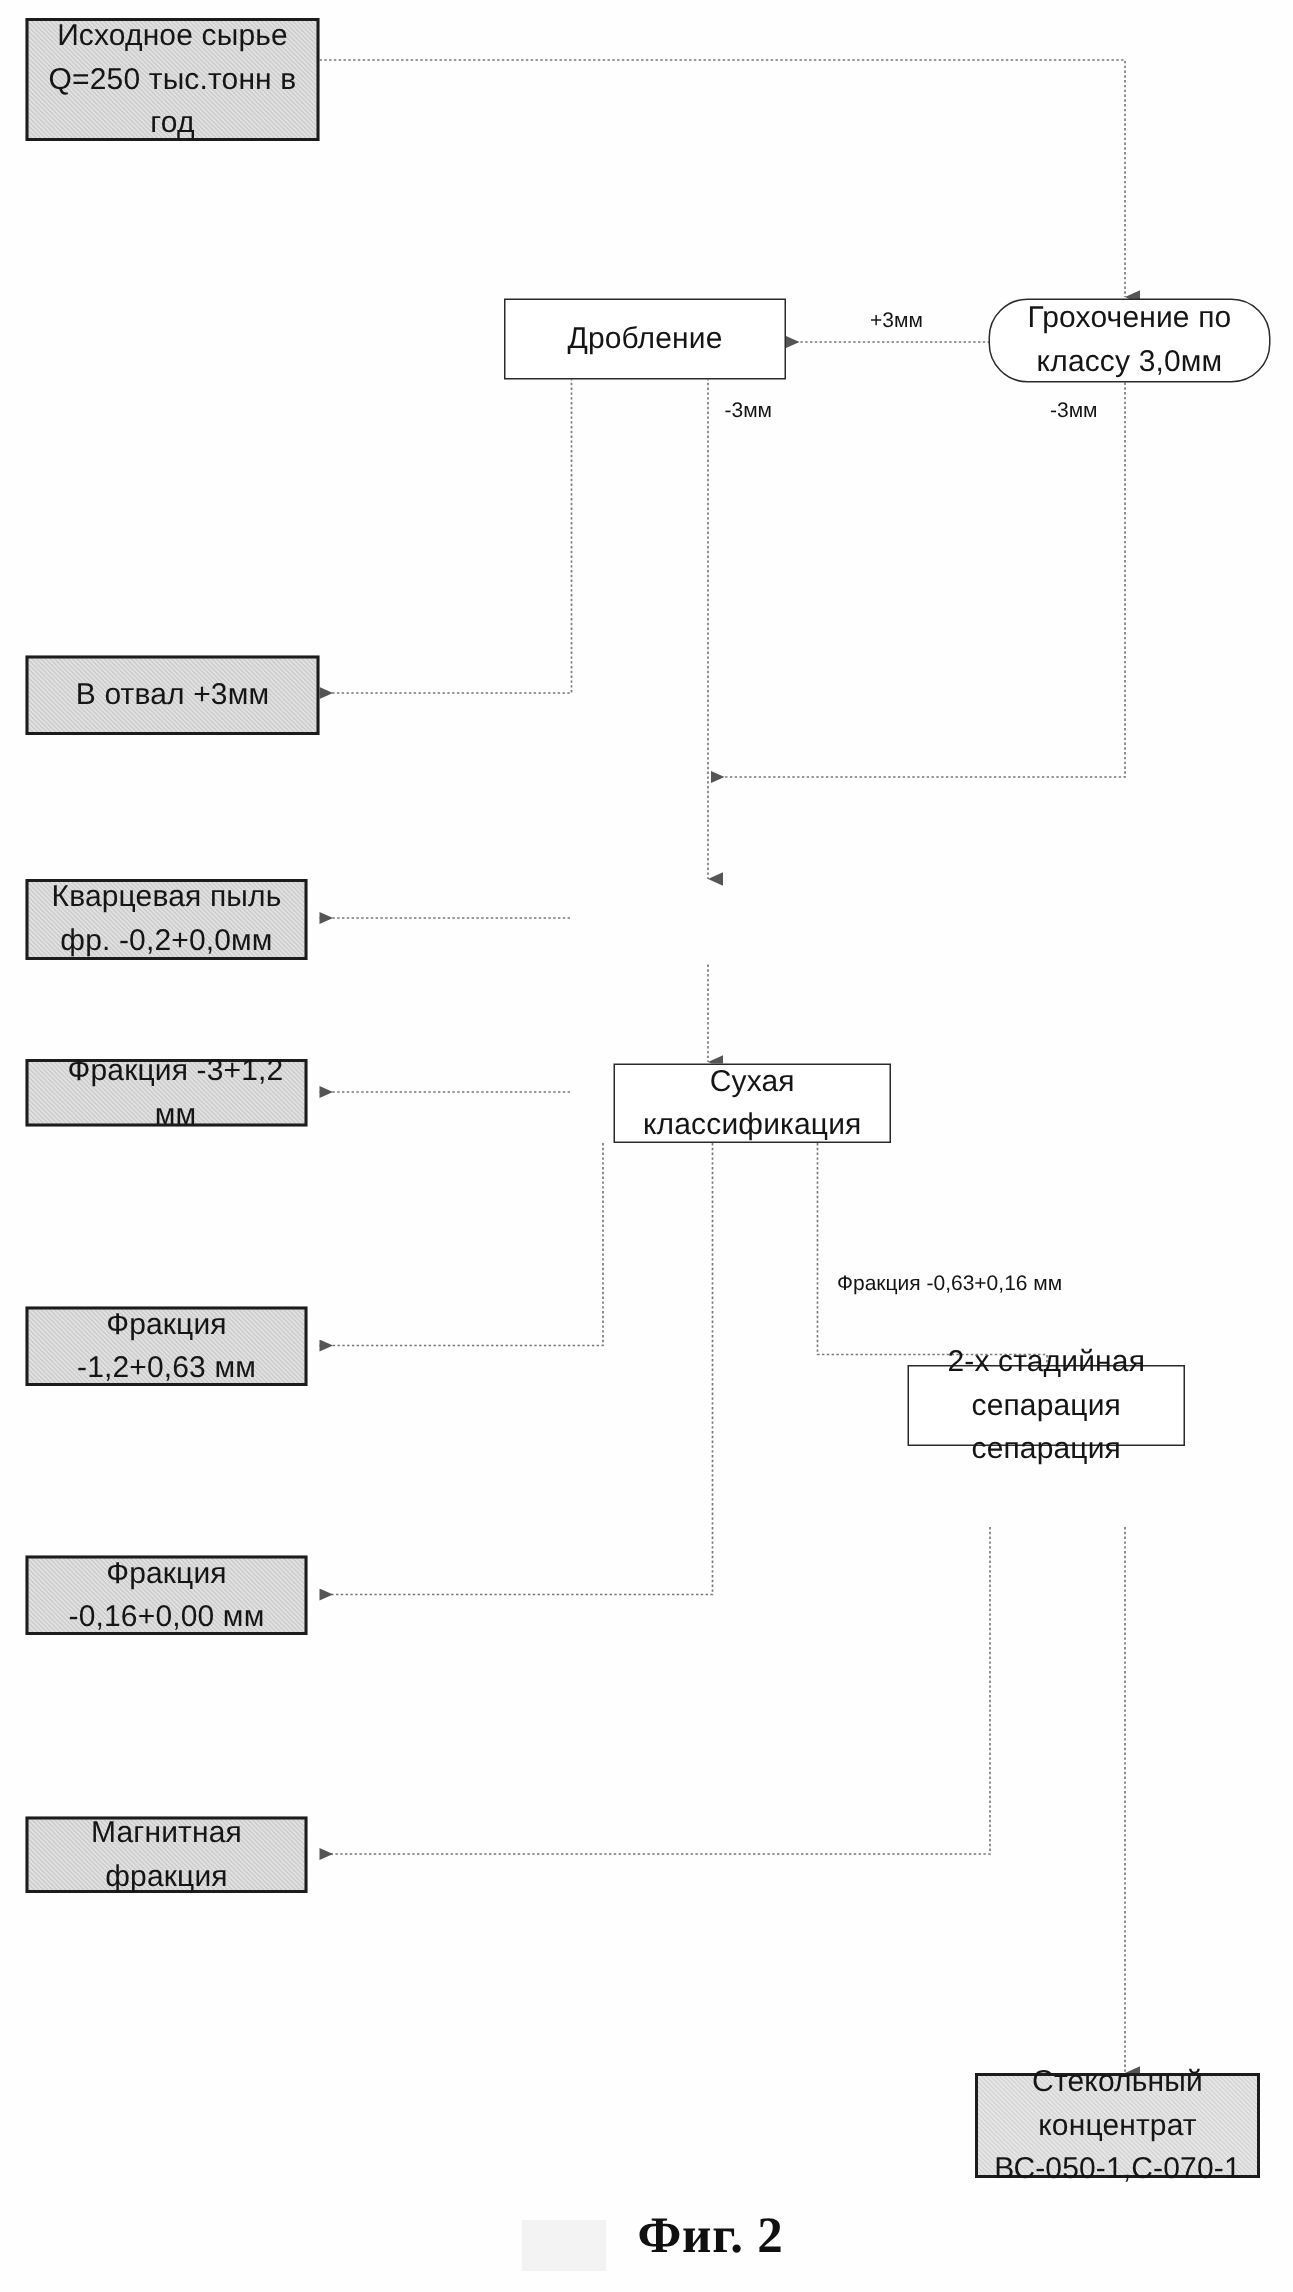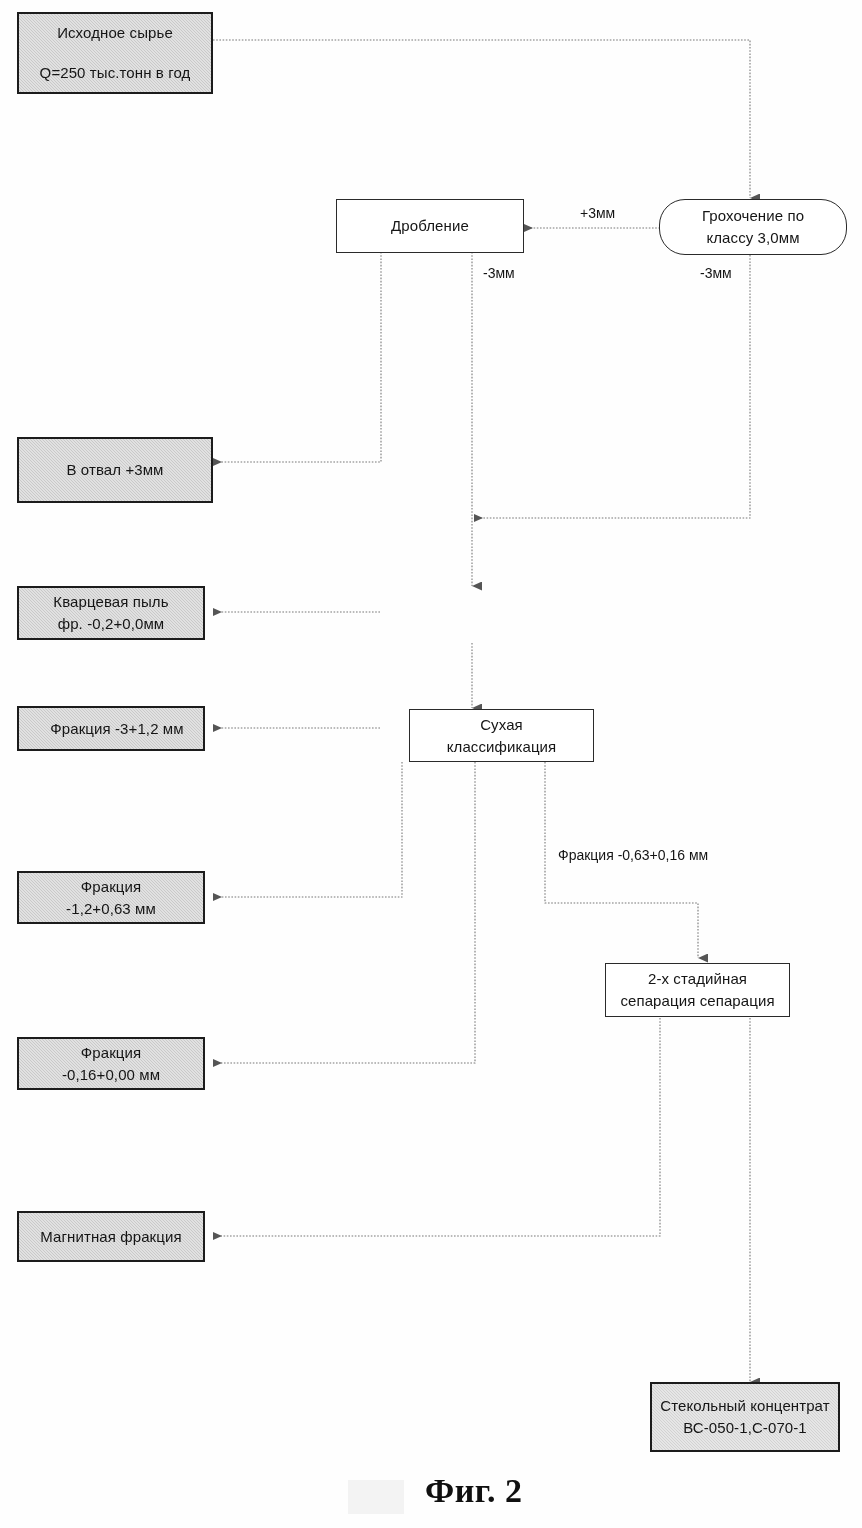--- a/index.html
+++ b/index.html
@@ -25,21 +25,21 @@
     height: 1528px;
     pointer-events: none;
   }
   .node {
     position: absolute;
     box-sizing: border-box;
     display: flex;
     align-items: center;
     justify-content: center;
     text-align: center;
-    font-size: 15px;
+    font-size: 20px;
     line-height: 1.45;
     color: #151515;
     letter-spacing: 0.1px;
   }
   .node.process {
     background: #ffffff;
     border: 1.6px solid #2a2a2a;
   }
   .node.terminal {
     background: #c9c9c9;
@@ -140,21 +140,21 @@
 
   <div class="node process" style="left:336px; top:199px; width:188px; height:54px;">
     <span class="txt">Дробление</span>
   </div>
 
   <div class="node process" style="left:659px; top:199px; width:188px; height:56px; flex-direction:column;border-radius:26px;">
     <span class="txt">Грохочение по</span>
     <span class="txt">классу 3,0мм</span>
   </div>
 
-  <div class="node terminal" style="left:17px; top:437px; width:196px; height:66px;">
+  <div class="node terminal" style="left:17px; top:437px; width:196px; height:53px;">
     <span class="txt">В отвал +3мм</span>
   </div>
 
   <div class="node terminal" style="left:17px; top:586px; width:188px; height:54px; flex-direction:column;">
     <span class="txt">Кварцевая пыль</span>
     <span class="txt">фр. -0,2+0,0мм</span>
   </div>
 
 
   <div class="node terminal" style="left:17px; top:706px; width:188px; height:45px;padding-left:12px;">
@@ -164,21 +164,21 @@
   <div class="node process" style="left:380px; top:709px; width:185px; height:53px; flex-direction:column;margin-left:29px;">
     <span class="txt">Сухая</span>
     <span class="txt">классификация</span>
   </div>
 
   <div class="node terminal" style="left:17px; top:871px; width:188px; height:53px; flex-direction:column;">
     <span class="txt">Фракция</span>
     <span class="txt">-1,2+0,63 мм</span>
   </div>
 
-  <div class="node process" style="left:605px; top:963px; width:185px; height:54px; flex-direction:column;">
+  <div class="node process" style="left:605px; top:910px; width:185px; height:54px; flex-direction:column;">
     <span class="txt">2-х стадийная</span>
     <span class="txt">сепарация сепарация</span>
   </div>
 
   <div class="node terminal" style="left:17px; top:1037px; width:188px; height:53px; flex-direction:column;">
     <span class="txt">Фракция</span>
     <span class="txt">-0,16+0,00 мм</span>
   </div>
 
   <div class="node terminal" style="left:17px; top:1211px; width:188px; height:51px;">

